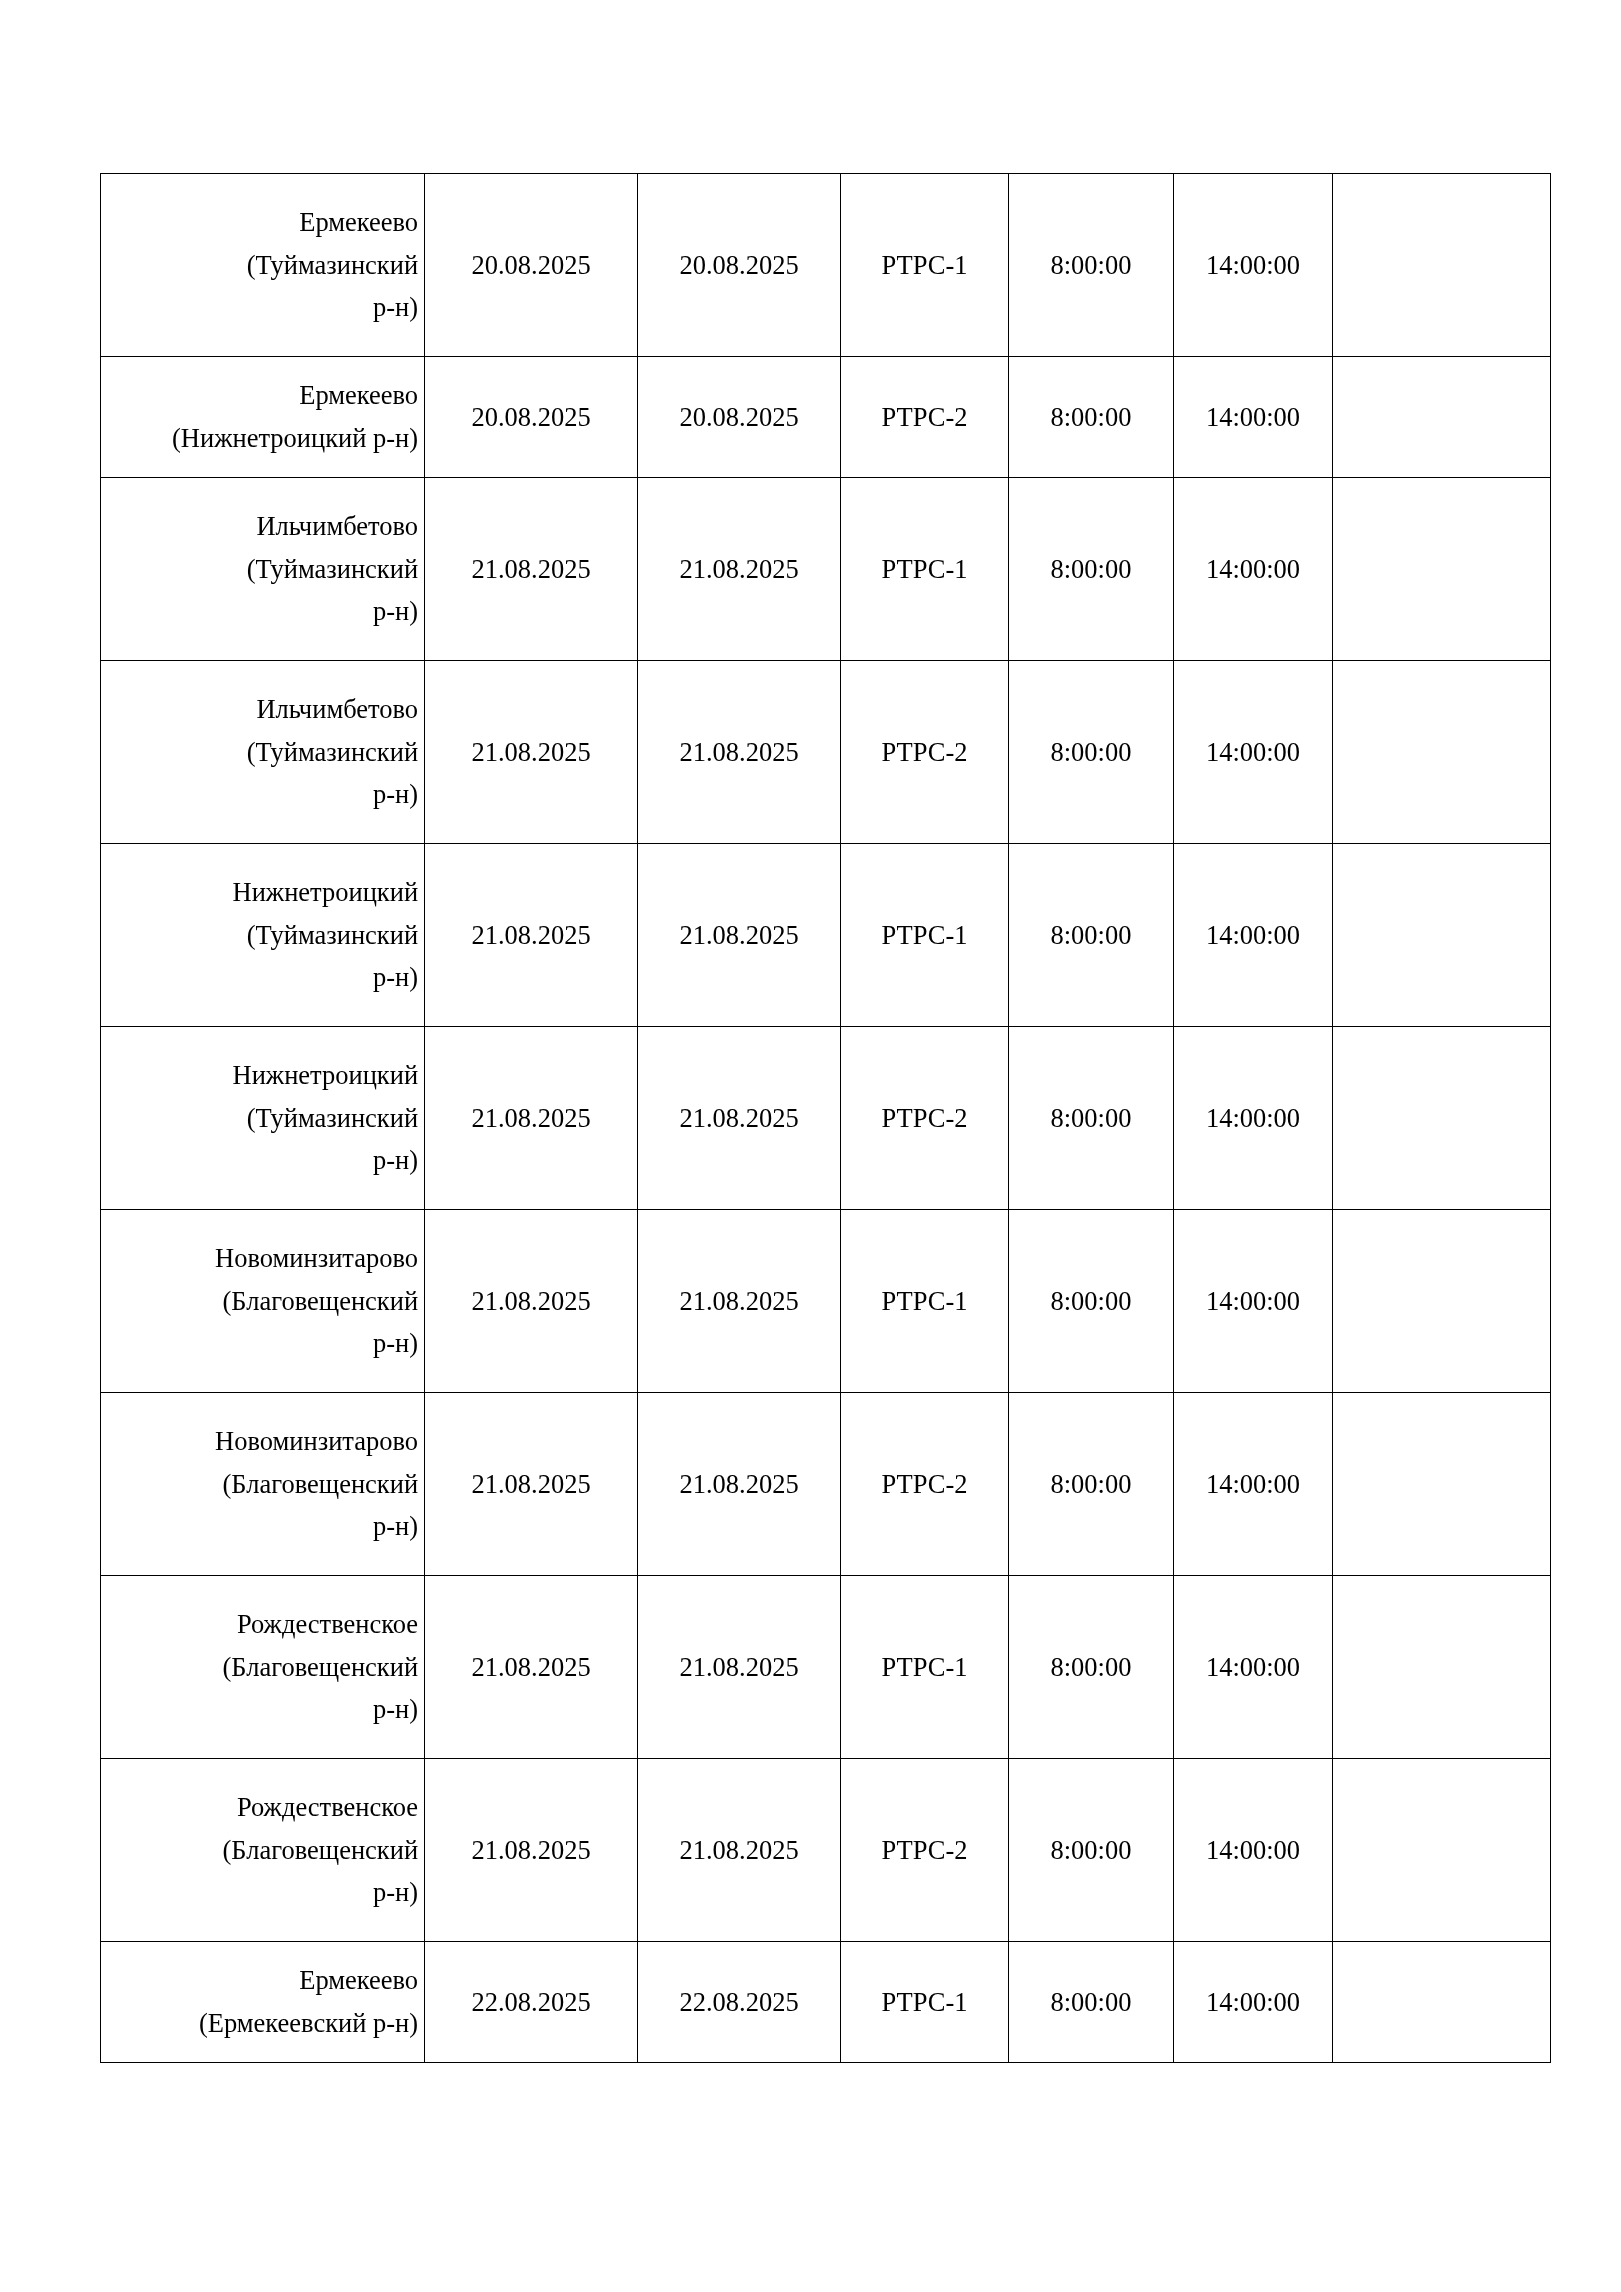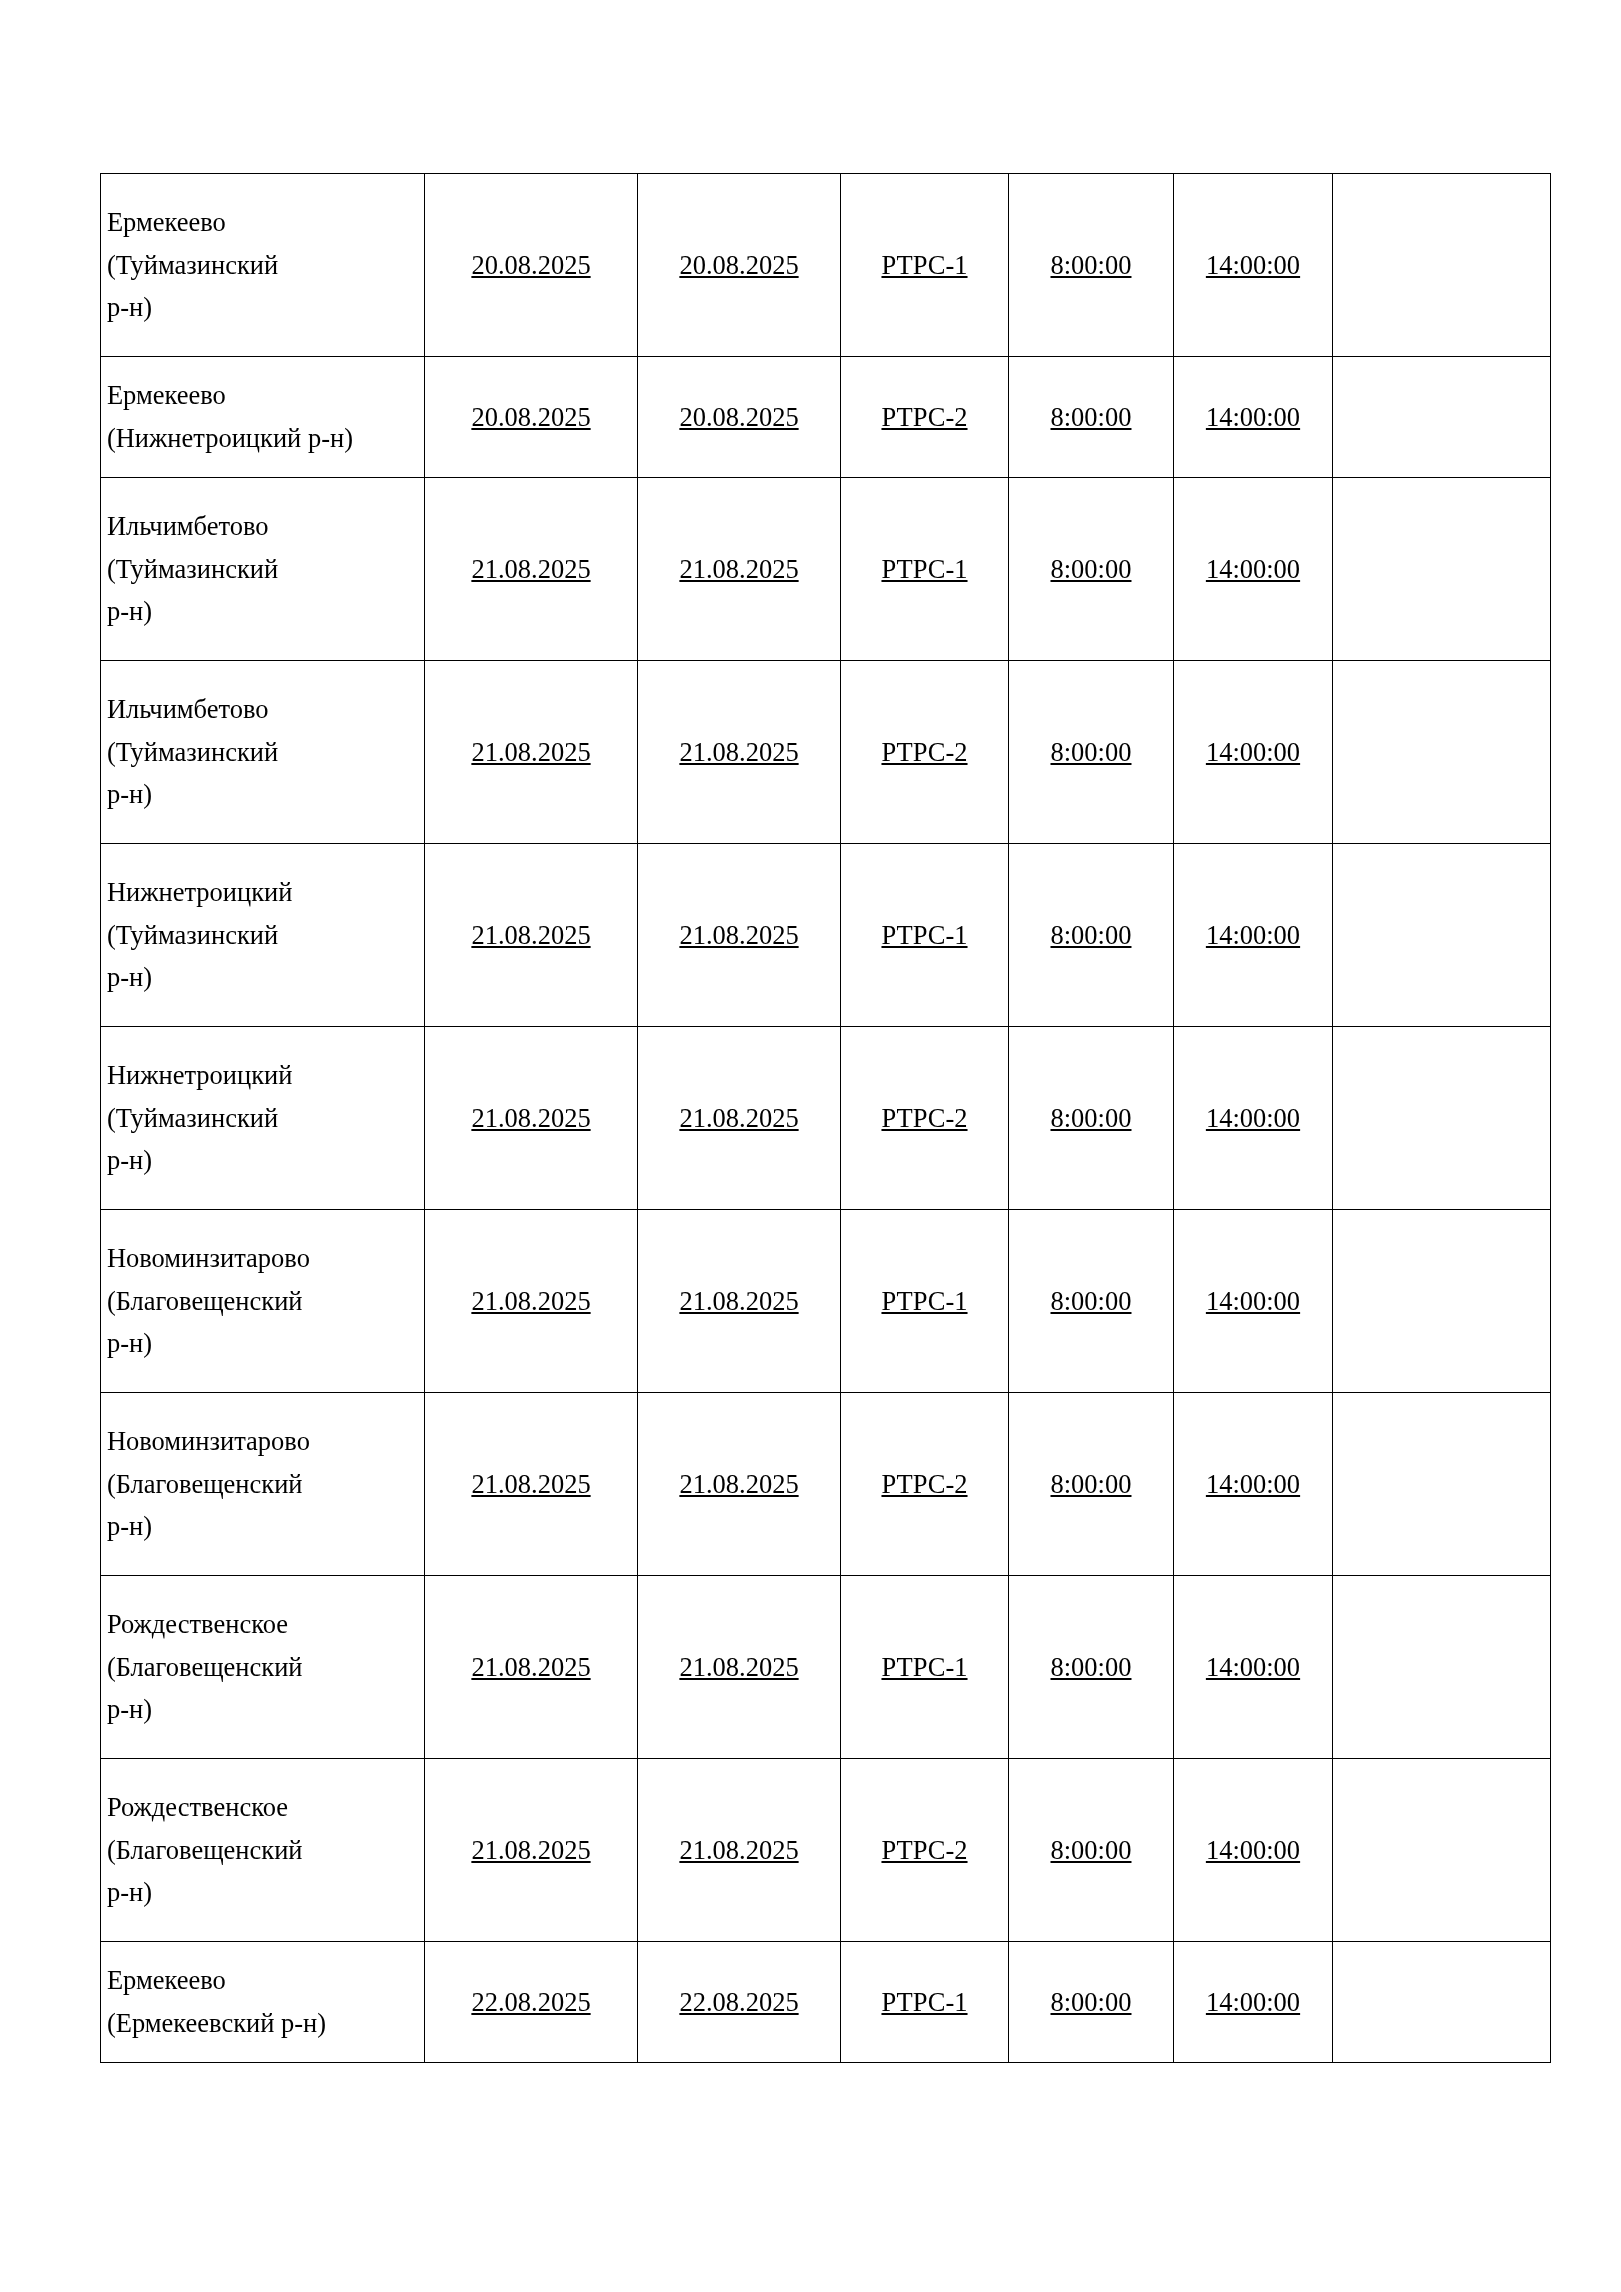--- a/index.html
+++ b/index.html
@@ -45,31 +45,30 @@
   
   col.c-location { width: 324px; }
   col.c-date-from { width: 213px; }
   col.c-date-to  { width: 203px; }
   col.c-network  { width: 168px; }
   col.c-start    { width: 165px; }
   col.c-end      { width: 159px; }
   col.c-note     { width: 218px; }
 
   td.location {
-    text-align: left;
+    text-align: right;
   }
   td.location .loc-line {
     display: block;
   }
 
   td.date-cell,
   td.network-cell,
   td.time-cell {
     white-space: nowrap;
-    text-decoration: underline;
   }
 
   td.note-cell {
     text-align: center;
   }
 
   
   tr.row-3line td { height: 182px; }
   tr.row-2line td { height: 120px; }
 </style>

